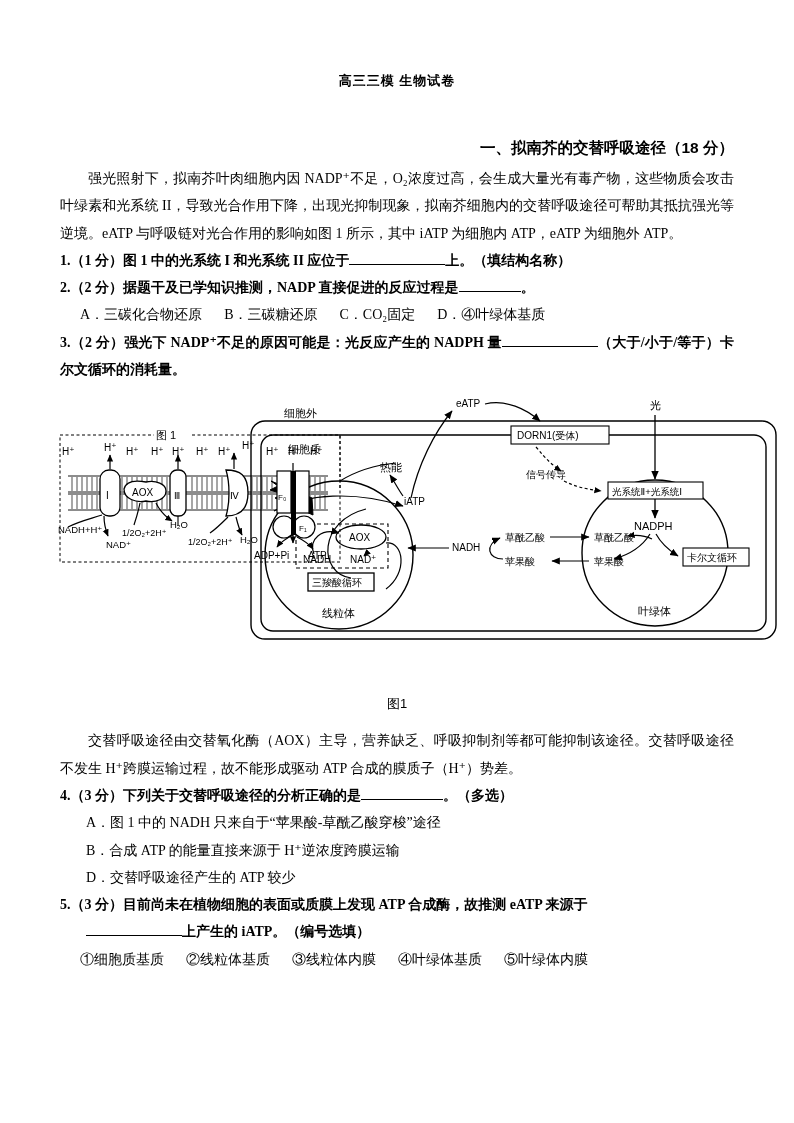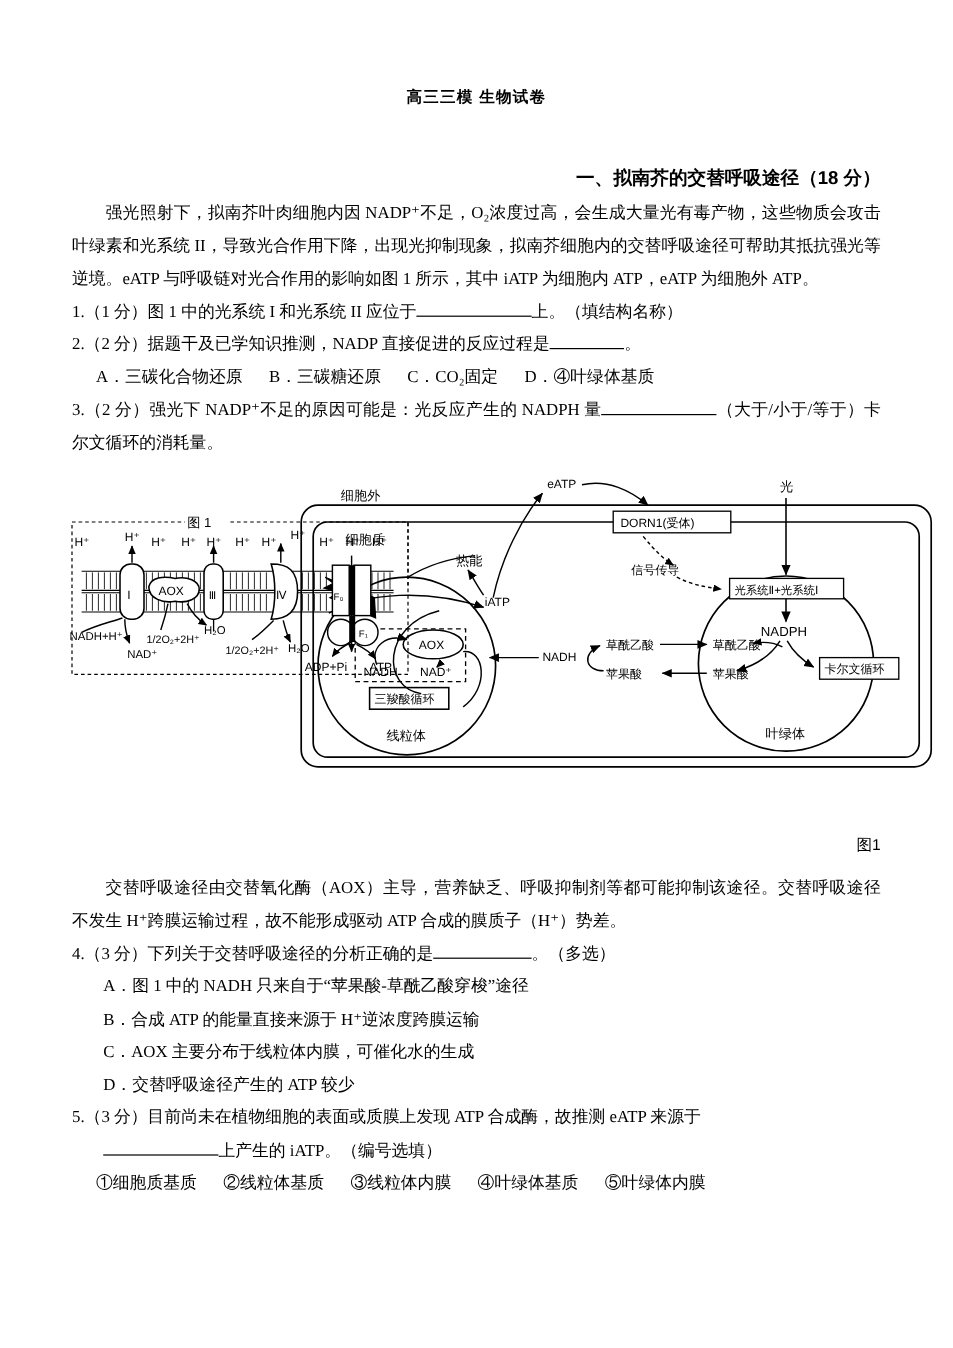--- a/index.html
+++ b/index.html
@@ -42,20 +42,21 @@
     line-height: 1.95;
     text-align: justify;
     text-indent: 2em;
     margin: 0;
   }
   .qline {
     font-size: 14px;
     line-height: 1.95;
     margin: 0;
     text-align: justify;
+    font-weight: bold;
   }
   .qopts {
     font-size: 14px;
     line-height: 1.95;
     margin: 0;
     padding-left: 20px;
   }
   .qopts span.opt { margin-right: 22px; white-space: nowrap; }
   .opt-line {
     font-size: 14px;
@@ -69,21 +70,21 @@
 
   
   .figure-wrap {
     position: relative;
     width: 734px;
     height: 300px;
     margin: 10px 0 0 -4px;
   }
   .figure-wrap svg { display:block; }
   .fig-caption {
-    text-align: right;
+    text-align: center;
     font-size: 13px;
     margin: 2px 0 0 0;
     font-family: "Liberation Sans", "DejaVu Sans", sans-serif;
   }
   text { font-family: "Liberation Sans", "DejaVu Sans", sans-serif; }
 </style>
 </head>
 <body>
 
 <div class="page">
@@ -346,21 +347,20 @@
 
   <div class="fig-caption">图1</div>
 
   <p class="para" style="margin-top:14px;">交替呼吸途径由交替氧化酶（AOX）主导，营养缺乏、呼吸抑制剂等都可能抑制该途径。交替呼吸途径不发生 H⁺跨膜运输过程，故不能形成驱动 ATP 合成的膜质子（H⁺）势差。</p>
 
   <p class="qline">
     <span>4.</span><span>（3 分）</span><span>下列关于交替呼吸途径的分析正确的是</span><span class="blank-m"></span><span>。（多选）</span>
   </p>
   <p class="opt-line">A．图 1 中的 NADH 只来自于“苹果酸-草酰乙酸穿梭”途径</p>
   <p class="opt-line">B．合成 ATP 的能量直接来源于 H⁺逆浓度跨膜运输</p>
-  <p class="opt-line">C．AOX 主要分布于线粒体内膜，可催化水的生成</p>
   <p class="opt-line">D．交替呼吸途径产生的 ATP 较少</p>
 
   <p class="qline">
     <span>5.</span><span>（3 分）</span><span>目前尚未在植物细胞的表面或质膜上发现 ATP 合成酶，故推测 eATP 来源于</span>
   </p>
   <p class="qline" style="padding-left:26px;">
     <span class="blank-l"></span><span>上产生的 iATP。（编号选填）</span>
   </p>
   <p class="qopts">
     <span class="opt">①细胞质基质</span><span class="opt">②线粒体基质</span><span class="opt">③线粒体内膜</span><span class="opt">④叶绿体基质</span><span class="opt">⑤叶绿体内膜</span>

